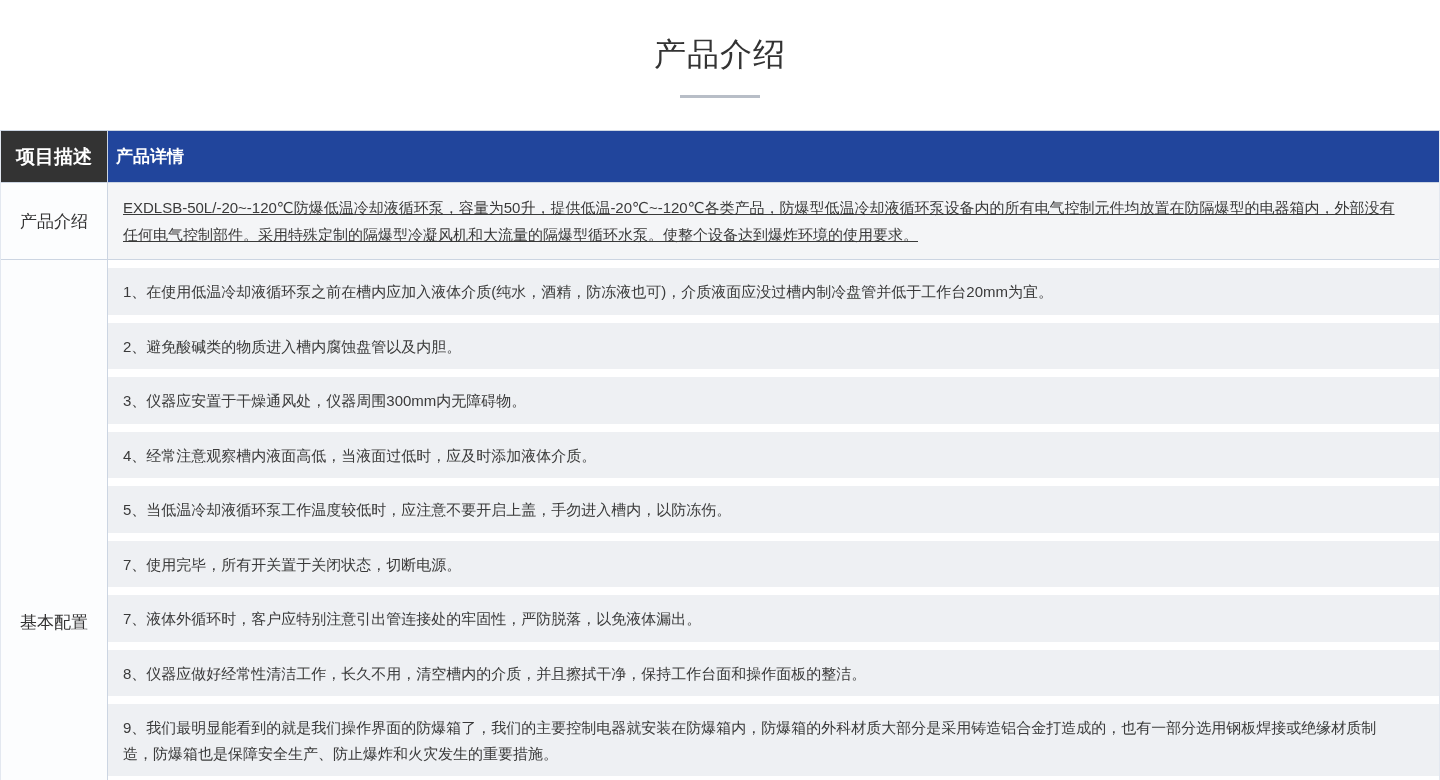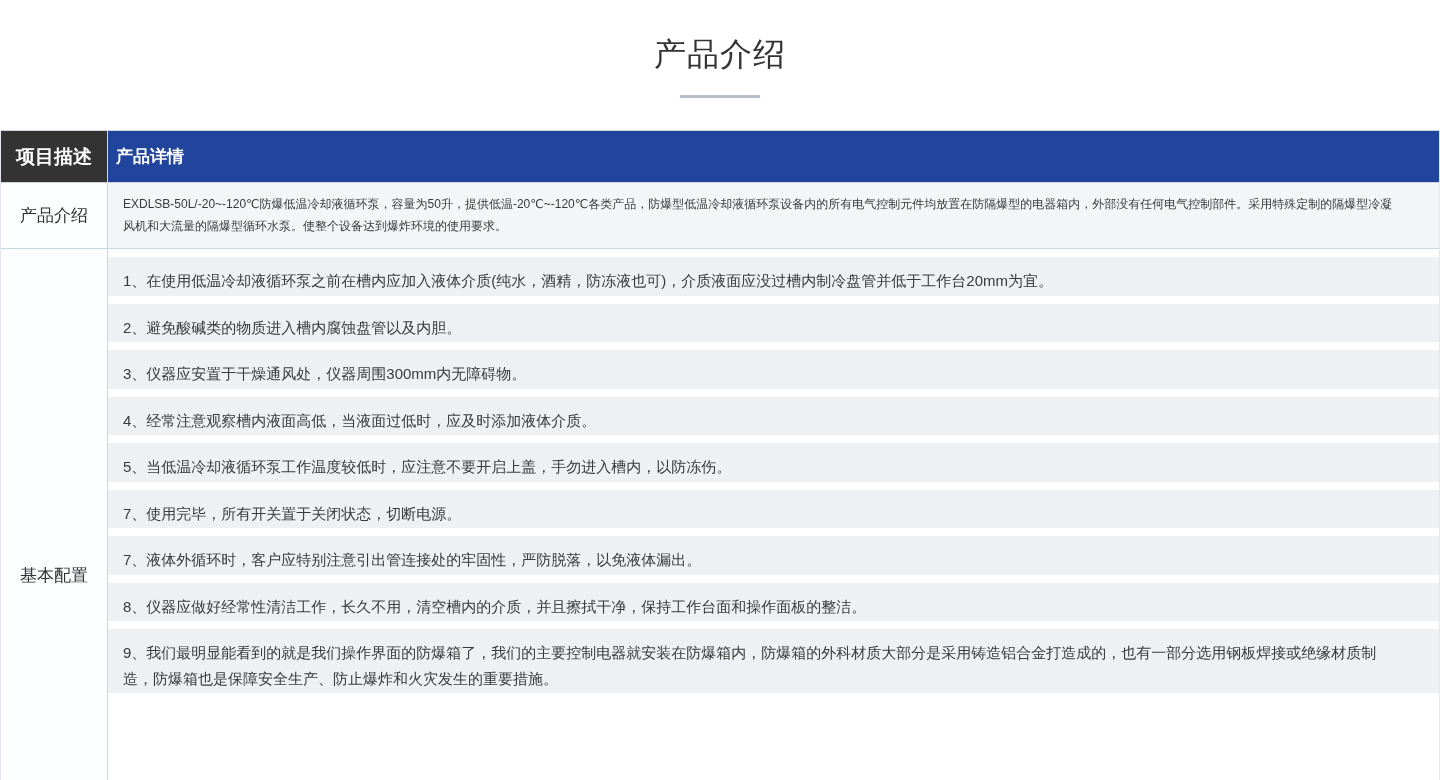--- a/index.html
+++ b/index.html
@@ -56,35 +56,35 @@
   }
   
   .row-intro{border-bottom:1px solid var(--border);}
   .row-intro .col1{
     background:var(--label_bg);
     font-size:17px;color:#333333;
   }
   .row-intro .col2{
     background:var(--row_bg);
     padding:11px 40px 11px 15px;
-    font-size:12px;line-height:1.8;color:var(--text);
+    font-size:15px;line-height:1.8;color:var(--text);text-decoration:underline;
   }
   
   .row-config .col1{
     background:var(--label_bg);
     font-size:17px;color:#333333;
   }
   .row-config .col2{
     background:#ffffff;
     padding:8px 0 200px 0;
   }
   .config-item{
     background:var(--item_bg);
     margin-bottom:8px;
-    padding:11px 35px 2px 15px;
+    padding:11px 35px 10px 15px;
     font-size:15px;line-height:1.7;color:var(--text);
   }
 </style>
 </head>
 <body>
 
 <h1 class="page-title">产品介绍</h1>
 <div class="title-divider"></div>
 
 <div class="product-table">

